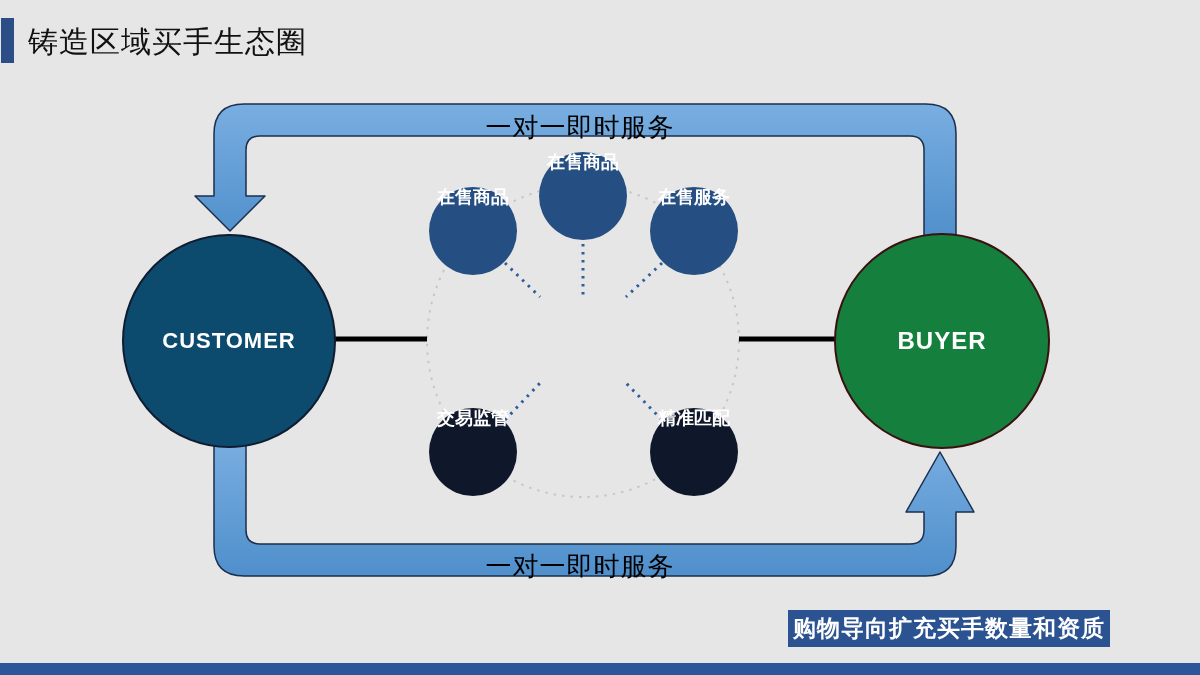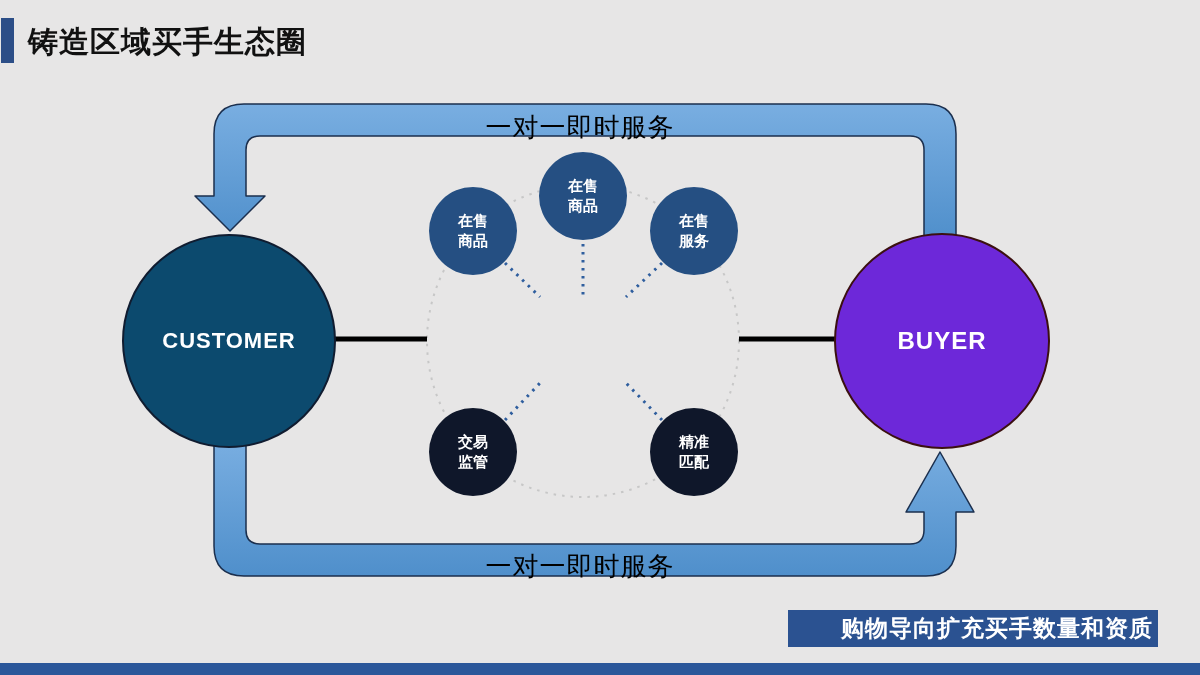--- a/index.html
+++ b/index.html
@@ -5,36 +5,36 @@
   html,body{margin:0;padding:0;}
   body{font-family:"Liberation Sans","DejaVu Sans",sans-serif;}
   .slide{
     position:relative;width:1200px;height:675px;
     background:#E7E6E6;overflow:hidden;
   }
   
   .accent-bar{position:absolute;left:1px;top:18px;width:13px;height:45px;background:#2C4E87;}
   .page-title{
     position:absolute;left:28px;top:22px;
-    font-size:30px;font-weight:bold;color:#111;letter-spacing:1px;white-space:nowrap;
+    font-size:30px;font-weight:normal;color:#111;letter-spacing:1px;white-space:nowrap;
   }
   
   .svg-layer{position:absolute;left:0;top:0;width:1200px;height:675px;z-index:1;}
   
   .big-circle{
     position:absolute;border-radius:50%;z-index:2;
     display:flex;align-items:center;justify-content:center;
     color:#fff;font-weight:bold;letter-spacing:1px;
   }
   .customer{left:122px;top:234px;width:210px;height:210px;background:#0c4a6e;border:2px solid #101C30;font-size:22px;}
-  .buyer{left:834px;top:233px;width:212px;height:212px;background:#6d28d9;border:2px solid #3B1010;font-size:24px;}
+  .buyer{left:834px;top:233px;width:212px;height:212px;background:#15803d;border:2px solid #3B1010;font-size:24px;}
   .sat{
     position:absolute;width:88px;height:88px;border-radius:50%;z-index:2;
-    display:flex;flex-direction:column;align-items:center;justify-content:center;
-    color:#fff;font-weight:bold;font-size:15px;line-height:20px;text-align:center;
+    display:flex;flex-direction:row;justify-content:center;
+    color:#fff;font-weight:bold;font-size:18px;line-height:20px;text-align:center;
   }
   .sat.navy{background:#254F82;}
   .sat.red{background:#0f172a;}
   .sat-0{left:429px;top:187px;}
   .sat-1{left:539px;top:152px;}
   .sat-2{left:650px;top:187px;}
   .sat-3{left:429px;top:408px;}
   .sat-4{left:650px;top:408px;}
   
   .platform-text{
@@ -45,21 +45,21 @@
   .arrow-label{
     position:absolute;width:320px;text-align:center;z-index:3;
     color:#000;font-size:26px;letter-spacing:1px;white-space:nowrap;
   }
   .arrow-label.top{left:420px;top:110px;}
   .arrow-label.bottom{left:420px;top:549px;}
   
   .footer-note{
     position:absolute;left:788px;top:610px;width:322px;height:37px;z-index:3;
     background:#2B5291;color:#fff;font-weight:bold;font-size:23px;letter-spacing:1px;
-    display:flex;align-items:center;justify-content:center;white-space:nowrap;padding-left:48px;
+    display:flex;align-items:center;justify-content:center;white-space:nowrap;
   }
   .bottom-bar{position:absolute;left:0;top:663px;width:1200px;height:12px;background:#2B579A;z-index:3;}
 </style>
 </head>
 <body>
 
 <div class="slide">
 
   <div class="accent-bar"></div>
   <div class="page-title">铸造区域买手生态圈</div>

